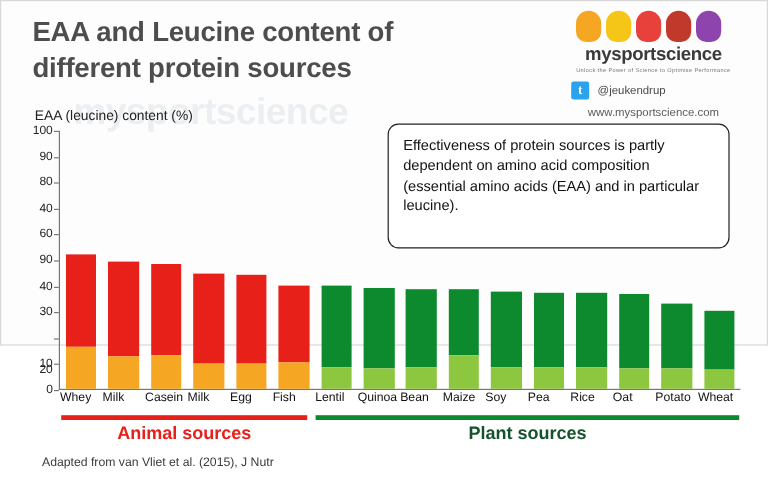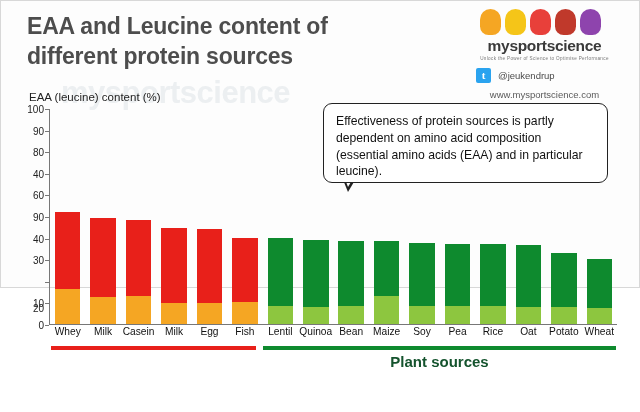--- a/index.html
+++ b/index.html
@@ -179,21 +179,21 @@
   
   .xlabels {
     position: absolute;
     left: 49px;
     top: 325px;
     width: 567px;
     display: flex;
   }
   .xlabel {
     flex: 1 1 0;
-    text-align: center;
+    text-align: left;
     font-size: 10.2px;
     color: #111;
     white-space: nowrap;
   }
 
   
   .group-rule {
     position: absolute;
     height: 4px;
     top: 345px;
@@ -216,21 +216,21 @@
 
   
   .callout {
     position: absolute;
     left: 322px;
     top: 102px;
     width: 285px;
     background: #ffffff;
     border: 1.4px solid #222;
     border-radius: 9px;
-    padding: 9px 12px 2px 12px;
+    padding: 9px 12px 26px 12px;
     box-sizing: border-box;
     font-size: 12.2px;
     line-height: 1.38;
     color: #111;
   }
   .callout-tail {
     position: absolute;
     left: 338px;
     top: 169px;
     width: 0; height: 0;
@@ -423,19 +423,21 @@
       <div class="xlabel">Soy</div>
       <div class="xlabel">Pea</div>
       <div class="xlabel">Rice</div>
       <div class="xlabel">Oat</div>
       <div class="xlabel">Potato</div>
       <div class="xlabel">Wheat</div>
     </div>
 
   <div class="group-rule" style="left:50px; width:205px; background:#e8201a;"></div>
   <div class="group-rule" style="left:262px; width:353px; background:#0e8a2e;"></div>
+  <div class="group-label" style="left:50px; width:205px; color:#e8201a;">Animal sources</div>
   <div class="group-label" style="left:262px; width:353px; color:#14532d;">Plant sources</div>
 
+  <div class="footnote">Adapted from van Vliet et al. (2015), J Nutr</div>
 
   <div class="callout-tail"></div>
   <div class="callout">Effectiveness of protein sources is partly dependent on amino acid composition (essential amino acids (EAA) and in particular leucine).</div>
 
 </div>
 
 </body></html>

